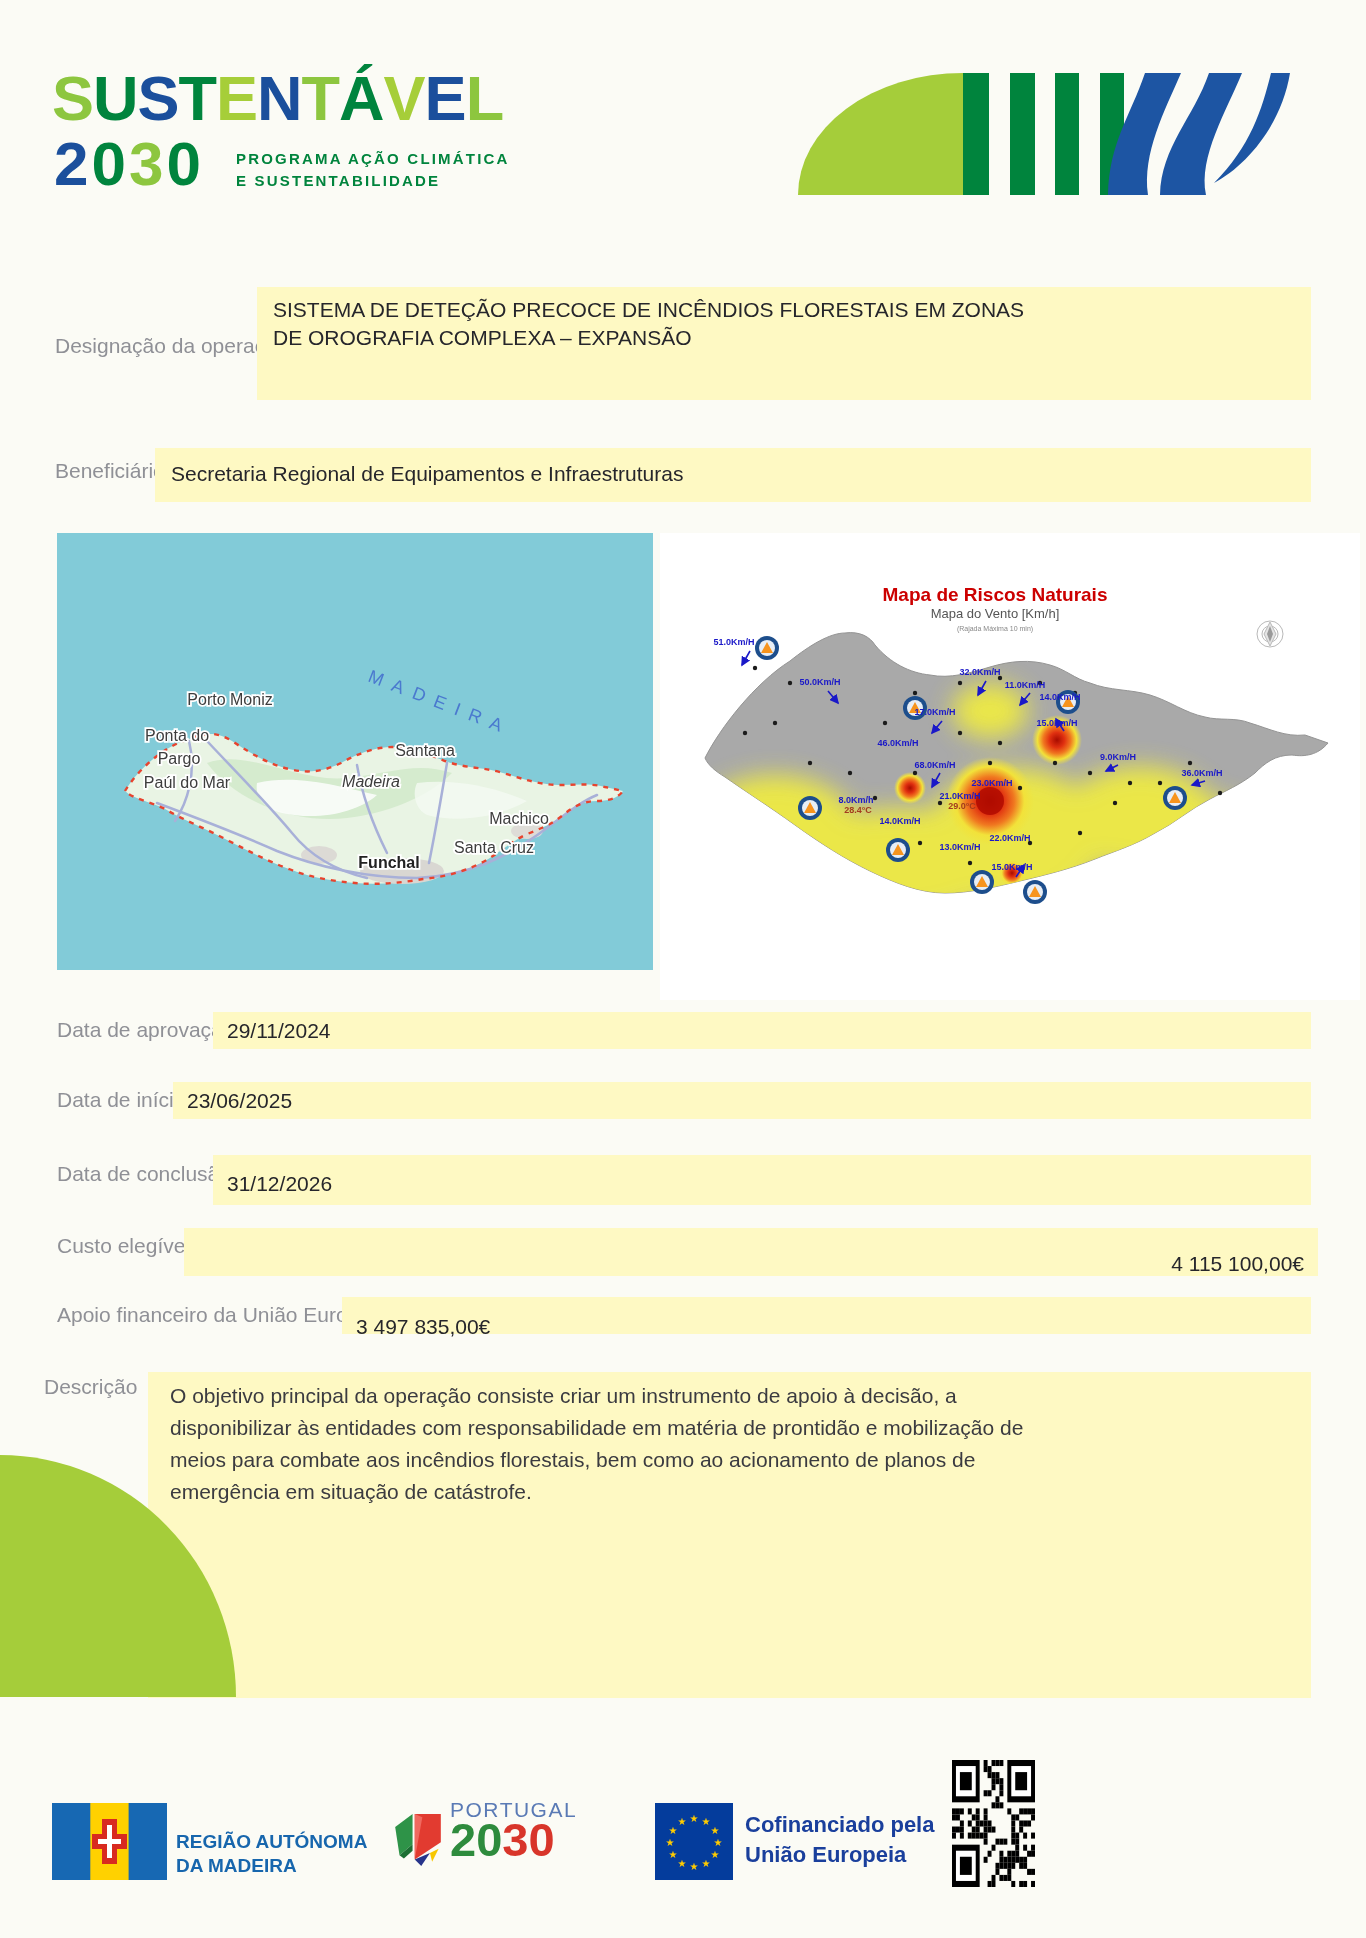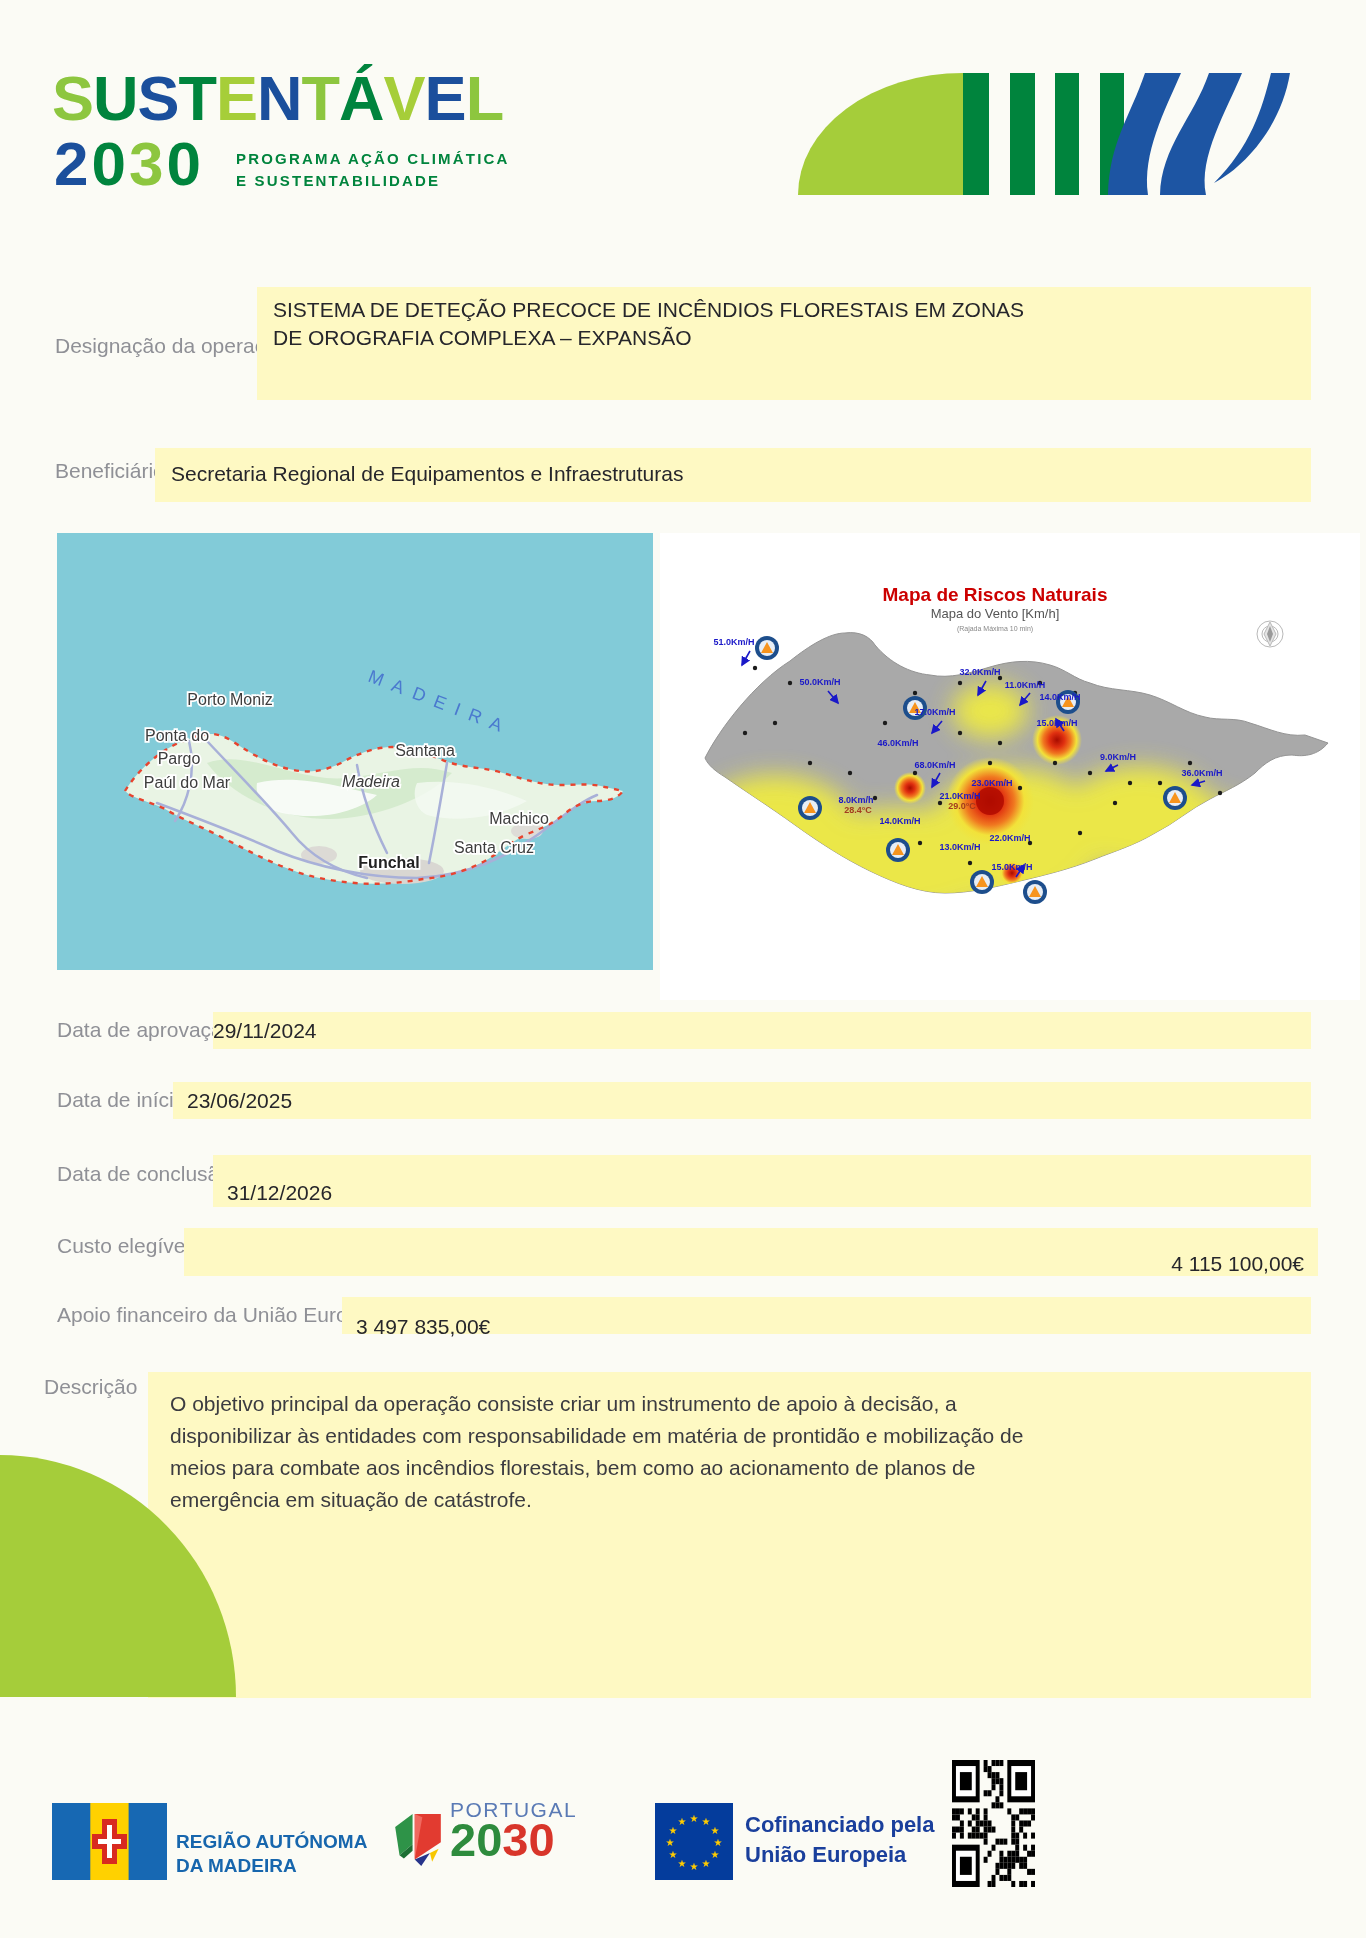--- a/index.html
+++ b/index.html
@@ -22,26 +22,26 @@
   .tagline { left:236px; top:148px; color:#00843d; font-size:15px; font-weight:800; letter-spacing:2.2px; line-height:1.45; }
 
   
   .label { position:absolute; font-size:21px; color:#8f9096; white-space:nowrap; font-weight:500; }
   .vbox  { position:absolute; background:#fef9c3; }
   .val   { font-size:21px; color:#26262b; }
 
   .desig-box   { left:257px; top:287px; width:1054px; height:113px; padding:9px 16px; }
   .desig-box .val { display:block; max-width:775px; line-height:1.32; }
   .benef-box   { left:155px; top:448px; width:1156px; height:54px; padding:14px 16px; }
-  .box-aprov   { left:213px; top:1012px; width:1098px; height:37px; padding:7px 0; }
+  .box-aprov   { left:213px; top:1012px; width:1098px; height:37px; padding:7px 14px; }
   .box-inicio  { left:173px; top:1082px; width:1138px; height:37px; padding:7px 14px; }
-  .box-concl   { left:213px; top:1155px; width:1098px; height:42px; padding:26px 14px; }
+  .box-concl   { left:213px; top:1155px; width:1098px; height:50px; padding:17px 14px; }
   .box-custo   { left:184px; top:1228px; width:1134px; height:36px; padding:24px 14px;text-align:right; }
   .box-apoio   { left:342px; top:1297px; width:969px;  height:37px; padding:18px 14px; }
-  .box-descr   { left:148px; top:1372px; width:1163px; height:326px; padding:16px 22px; }
+  .box-descr   { left:148px; top:1372px; width:1163px; height:326px; padding:8px 22px; }
   .box-descr .val { display:block; max-width:885px; line-height:1.52; color:#3b3b40; }
 
   
   .map-left  { left:57px;  top:533px; width:596px; height:437px; }
   .map-right { left:660px; top:533px; width:700px; height:467px; }
 
   
   .green-quarter { left:0; top:1455px; width:236px; height:242px; background:#a5cd3a;
                    border-top-right-radius:236px 242px; }
   .ram-text { left:176px; top:1830px; color:#1766ad; font-size:19px; font-weight:800; line-height:1.25; }

